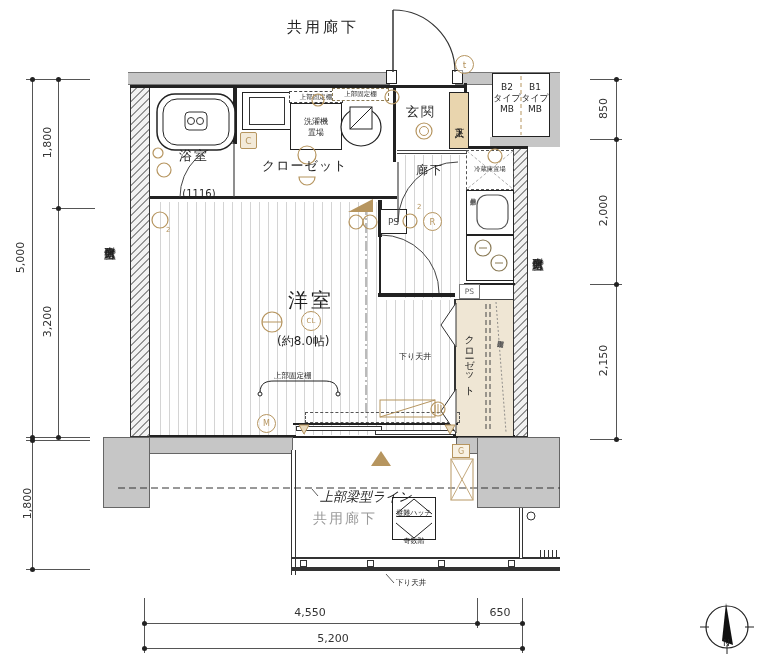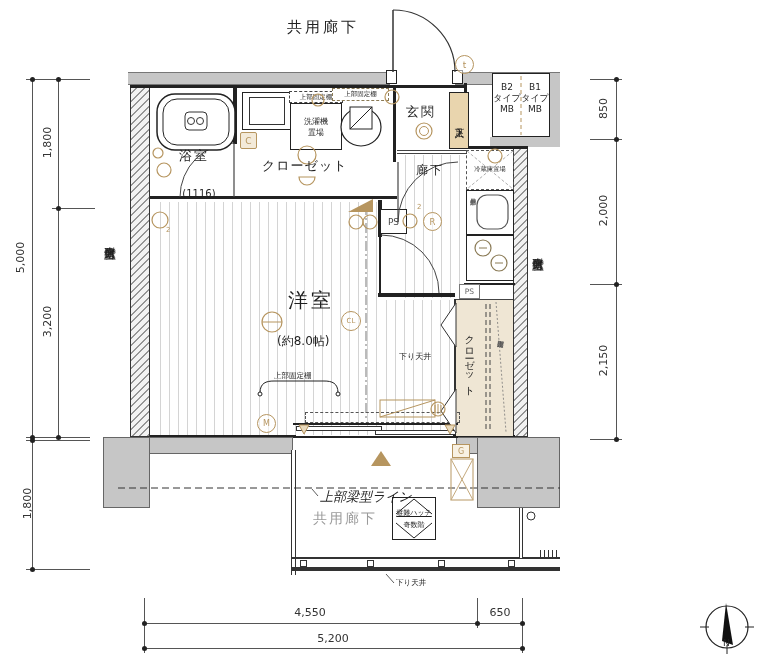--- a/index.html
+++ b/index.html
@@ -128,21 +128,21 @@
   <div class="abs blk" style="left:293px;top:423px;width:165px;height:2px;"></div>
   <div class="abs blk" style="left:293px;top:436px;width:165px;height:2px;"></div>
   <div class="abs" style="left:296px;top:426px;width:86px;height:5px;border:1px solid #333;box-sizing:border-box;background:#fff;"></div>
   <div class="abs" style="left:375px;top:430px;width:81px;height:5px;border:1px solid #333;box-sizing:border-box;background:#fff;"></div>
   <div class="abs" style="left:305px;top:412px;width:155px;height:11px;border:1px dashed #555;box-sizing:border-box;"></div>
 
   <div class="box" style="left:392px;top:497px;width:44px;height:43px;"></div>
   <div class="lbl ctr" style="left:393px;top:508px;width:42px;height:9px;font-size:7px;text-decoration:underline;">
       <span>避難ハッチ</span>
     </div>
-  <div class="lbl ctr" style="left:393px;top:520px;width:42px;height:9px;font-size:7px;">
+  <div class="lbl ctr" style="left:393px;top:536px;width:42px;height:9px;font-size:7px;">
       <span>奇数階</span>
     </div>
 
   <div class="abs ctr" style="left:452px;top:444px;width:18px;height:14px;border:1.2px solid #b6955f;color:#b6955f;font-size:8px;background:#f8f1e3;box-sizing:border-box;">
       <span>G</span>
     </div>
 
   <svg class="abs" width="763" height="665" style="left:0;top:0;pointer-events:none;">
 
     <path d="M393,10 A62,62 0 0 1 455,72" fill="none" stroke="#333" stroke-width="1.2"></path>
@@ -242,21 +242,21 @@
   <div class="badge" style="left:455px;top:55px;width:17px;height:17px;font-size:9px;">
       <span>t</span>
     </div>
   <div class="badge" style="left:240px;top:132px;width:15px;height:15px;border-radius:2px;font-size:9px;background:#f3ead9;">
       <span>C</span>
     </div>
   <div class="badge" style="left:423px;top:212px;width:17px;height:17px;font-size:8.5px;">
       <span>R</span>
     </div>
   <div class="lbl" style="left:417px;top:203px;font-size:7px;color:#b6955f;"><span>2</span></div>
-  <div class="badge" style="left:301px;top:311px;width:18px;height:18px;font-size:7px;margin-left:40px;">
+  <div class="badge" style="left:301px;top:311px;width:18px;height:18px;font-size:7px;">
       <span>CL</span>
     </div>
   <div class="badge" style="left:257px;top:414px;width:17px;height:17px;font-size:8px;">
       <span>M</span>
     </div>
   <div class="lbl" style="left:166px;top:226px;font-size:7px;color:#b6955f;"><span>2</span></div>
 
   <div class="lbl" style="left:287px;top:18px;font-size:15px;letter-spacing:3px;"><span>共用廊下</span></div>
   <div class="lbl" style="left:406px;top:103px;font-size:13px;letter-spacing:2px;"><span>玄関</span></div>
   <div class="lbl" style="left:179px;top:147px;font-size:13px;letter-spacing:2px;"><span>浴室</span></div>

